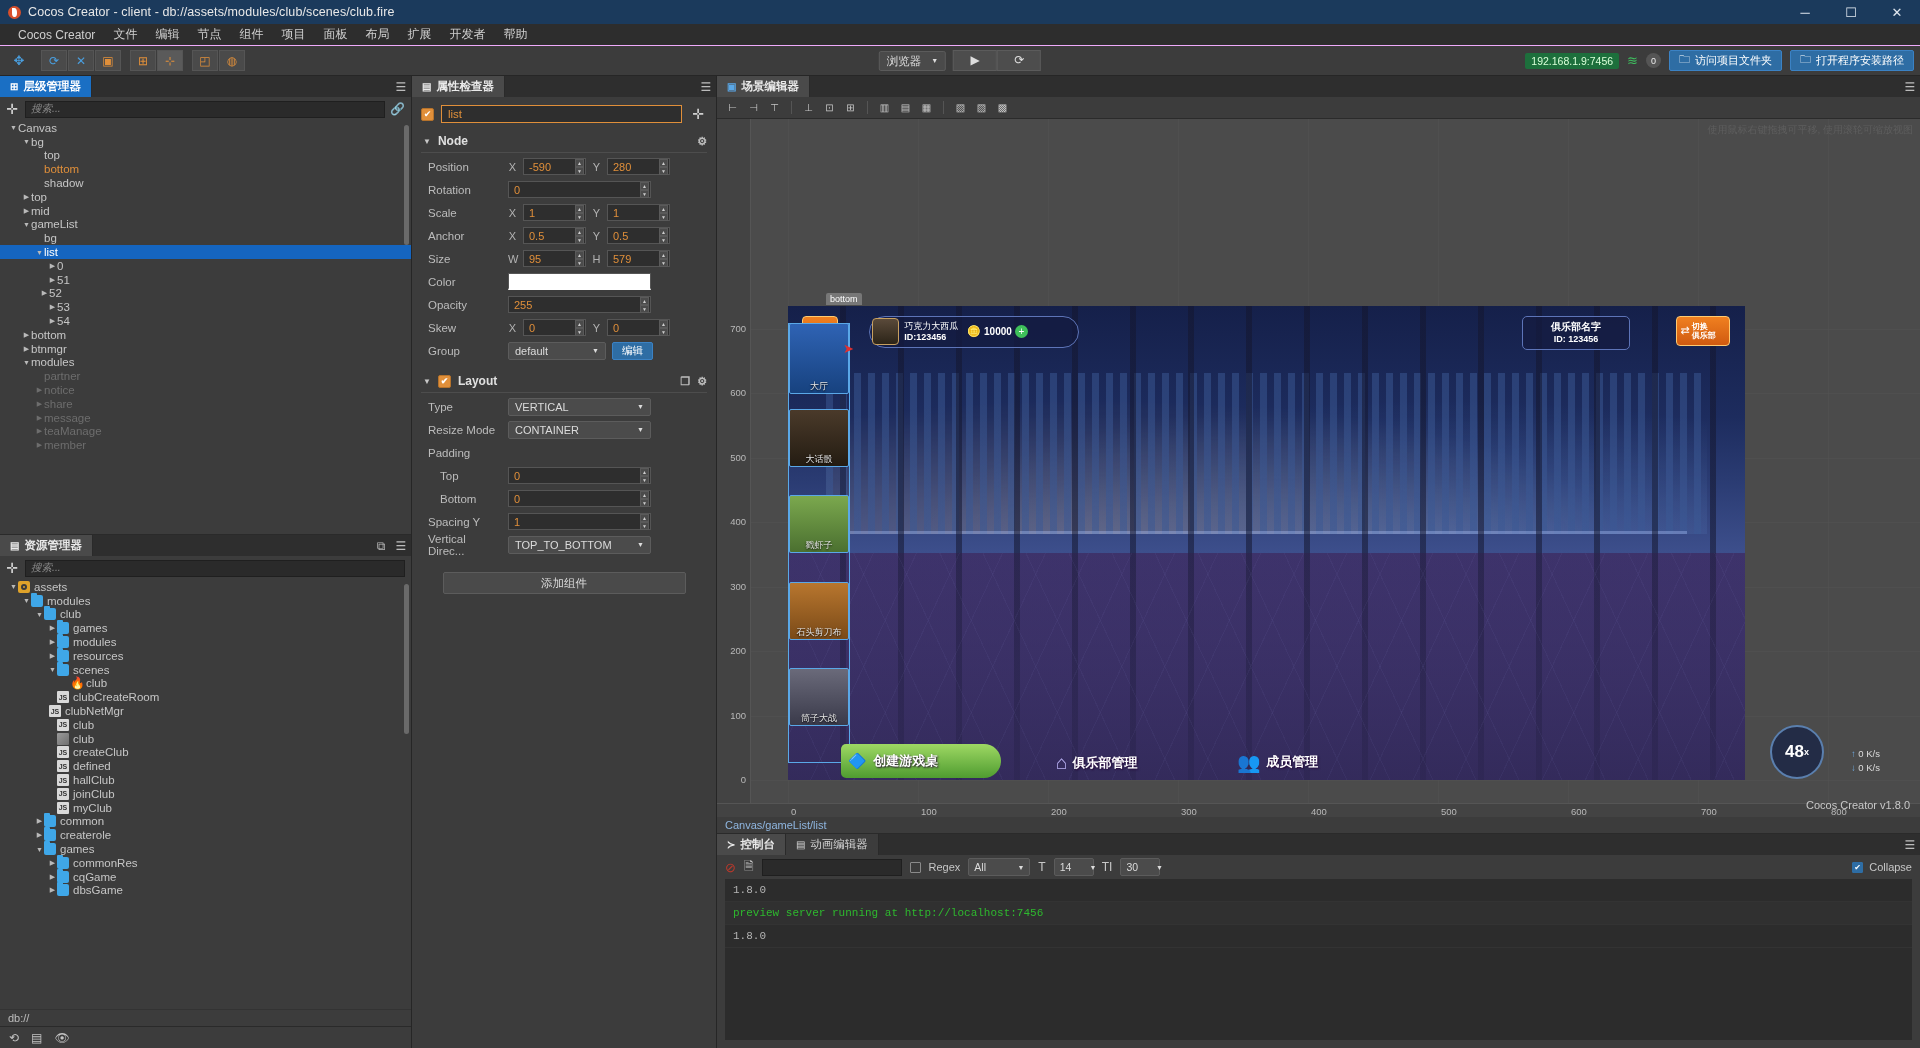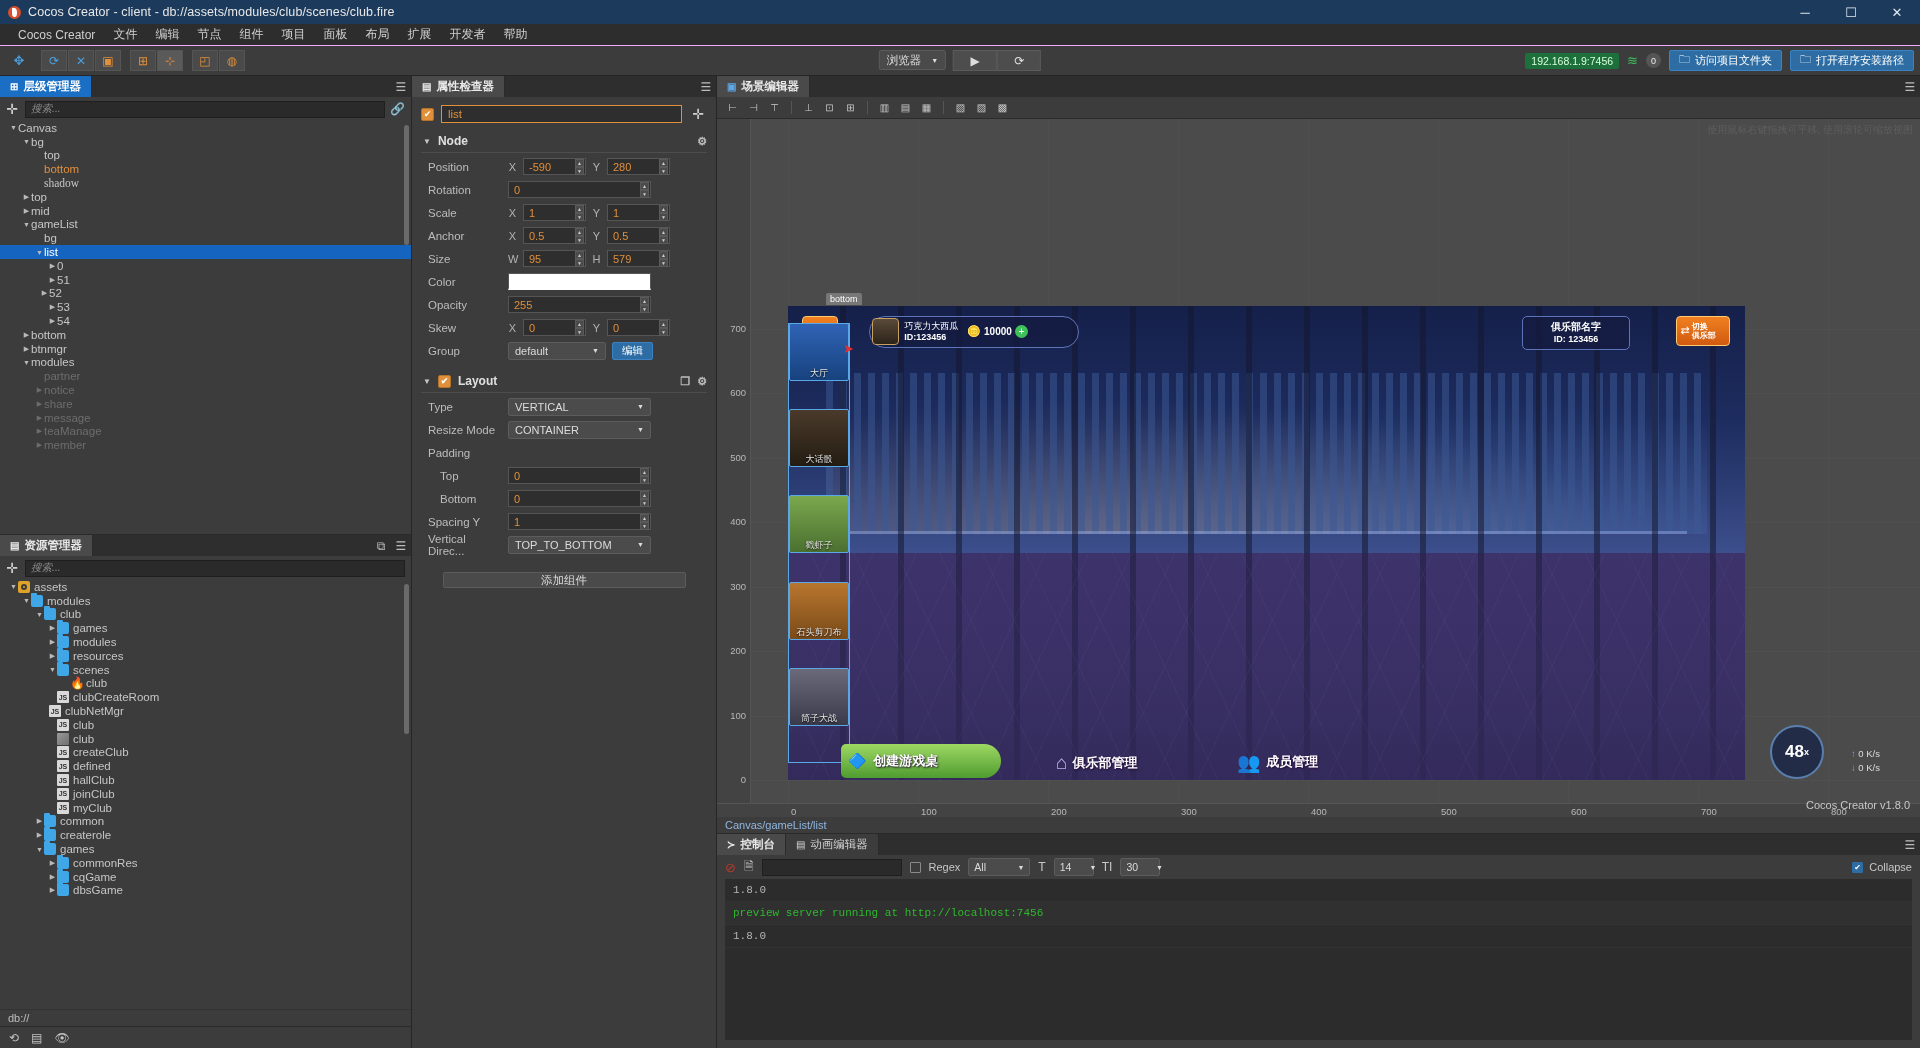--- a/index.html
+++ b/index.html
@@ -26,21 +26,21 @@
 
   
   .maintoolbar { height:30px; background:#3c3c3c; display:flex; align-items:center;
     flex:0 0 30px; border-bottom:1px solid #262626; padding:0 6px; position:relative;}
   .tgroup { display:flex; align-items:center; gap:1px; margin-right:9px; }
   .tbtn { width:26px; height:21px; background:#4a4a4a; border:1px solid #555;
     display:flex; align-items:center; justify-content:center; font-size:12px; color:#d8d8d8;}
   .tbtn.first { background:#3c3c3c; border-color:transparent; }
   .tbtn.sel { background:#5a5a5a; }
   .center-ctl { position:absolute; left:50%; transform:translateX(-50%);
-    display:flex; align-items:flex-start; gap:7px; }
+    display:flex; align-items:flex-end; gap:7px;font-family:Liberation Serif, serif; }
   .sel-box { height:20px; background:#4a4a4a; border:1px solid #5b5b5b; border-radius:2px;
     display:flex; align-items:center; padding:0 7px; font-size:11.5px; color:#ddd; gap:10px;}
   .play-grp { display:flex; }
   .play-grp .pb { width:44px; height:21px; background:#4d4d4d; border:1px solid #5b5b5b;
     display:flex; align-items:center; justify-content:center; color:#ddd; font-size:12px;}
   .right-ctl { margin-left:auto; display:flex; align-items:center; gap:8px; }
   .ipbadge { background:#1d6f3c; color:#d8ffd8; font-size:10.5px; padding:2px 6px; border-radius:2px;}
   .wifi { color:#3fbf5f; font-size:13px; }
   .circlenum { width:15px; height:15px; border-radius:50%; background:#555; color:#eee;
      font-size:9px; display:flex; align-items:center; justify-content:center;}
@@ -127,21 +127,21 @@
   .nf-wide { width:143px; }
   .colorfield { width:143px; height:17px; background:#fff; border:1px solid #555;
      border-bottom:2px solid #fff; }
   .dropdown { height:18px; background:#4b4b4b; border:1px solid #5c5c5c; border-radius:2px;
      font-size:11px; color:#dcdcdc; display:flex; align-items:center; padding:0 6px;
      justify-content:space-between; }
   .dd-wide { width:143px; }
   .dd-small { width:98px; }
   .btn-edit { height:18px; background:#2e6da4; border:1px solid #3b82c4; border-radius:2px;
      color:#fff; font-size:10.5px; display:flex; align-items:center; padding:0 9px; }
-  .addcomp { margin:16px auto 12px auto; width:243px; height:16px; background:#4a4a4a;
+  .addcomp { margin:16px auto 12px auto; width:243px; height:22px; background:#4a4a4a;
      border:1px solid #5c5c5c; border-radius:2px; font-size:11.5px; color:#dadada;
      display:flex; align-items:center; justify-content:center;}
 
   
   .scene-toolbar { height:22px; background:#3c3c3c; display:flex; align-items:center;
      gap:2px; padding:0 6px; flex:0 0 22px; border-bottom:1px solid #2b2b2b;}
   .stb { width:19px; height:17px; display:flex; align-items:center; justify-content:center;
      color:#c6c6c6; font-size:10px; }
   .stb-div { width:1px; height:13px; background:#555; margin:0 5px; }
   .sceneview { flex:1; background:#4b4b4b; position:relative; overflow:hidden; }
@@ -306,21 +306,21 @@
               <span class="lbl">bg</span>
             </div>
             <div class="trow" style="padding-left: 35px;">
               <span class="arw"></span>
               <span class="lbl">top</span>
             </div>
             <div class="trow orange" style="padding-left: 35px;">
               <span class="arw"></span>
               <span class="lbl">bottom</span>
             </div>
-            <div class="trow" style="padding-left: 35px; font-family: Liberation Serif, serif;">
+            <div class="trow" style="padding-left: 35px;">
               <span class="arw"></span>
               <span class="lbl">shadow</span>
             </div>
             <div class="trow" style="padding-left: 22px;">
               <span class="arw">▶</span>
               <span class="lbl">top</span>
             </div>
             <div class="trow" style="padding-left: 22px;">
               <span class="arw">▶</span>
               <span class="lbl">mid</span>
@@ -859,21 +859,21 @@
       align-items:center;justify-content:center;line-height:12px;">
       <span style="font-size:10px;color:#fff;font-weight:bold;">俱乐部名字</span>
       <span style="font-size:9px;color:#fff;font-weight:bold;">ID: 123456</span>
    </div>
               <div style="position:absolute;right:1.5%;top:2%;width:54px;height:30px;background:linear-gradient(#f08020,#d05a10);
       border:1px solid #ffca70;border-radius:4px;display:flex;align-items:center;gap:2px;padding-left:3px;">
       <span style="font-size:11px;color:#fff;">⇄</span>
       <span style="font-size:8px;color:#fff;font-weight:bold;line-height:9px;">切换<br>俱乐部</span>
    </div>
               <div style="position:absolute;left:0;top:3.5%;width:62px;height:93%;border:1px solid #5aa8e8;"></div>
-              <div class="gamecard" style="left:1px;top:3.5%;width:60px;height:58px;background:linear-gradient(#2f63b4,#17427f);">
+              <div class="gamecard" style="left:1px;top:3.5%;width:60px;height:71px;background:linear-gradient(#2f63b4,#17427f);">
        <div class="gc-label">大厅</div>
     </div>
               <div class="gamecard" style="left:1px;top:21.7%;width:60px;height:58px;background:linear-gradient(#4a3a2a,#241c12);">
        <div class="gc-label">大话骰</div>
     </div>
               <div class="gamecard" style="left:1px;top:39.9%;width:60px;height:58px;background:linear-gradient(#7ba84e,#4b7030);">
        <div class="gc-label">戳虾子</div>
     </div>
               <div class="gamecard" style="left:1px;top:58.099999999999994%;width:60px;height:58px;background:linear-gradient(#b8762e,#7a4a18);">
        <div class="gc-label">石头剪刀布</div>

